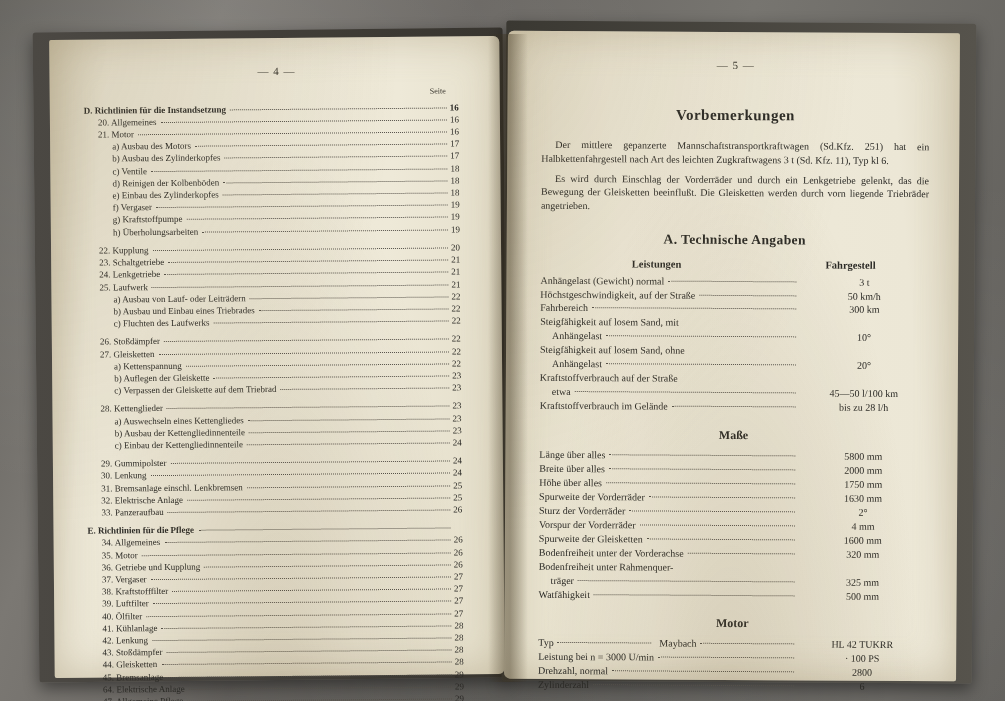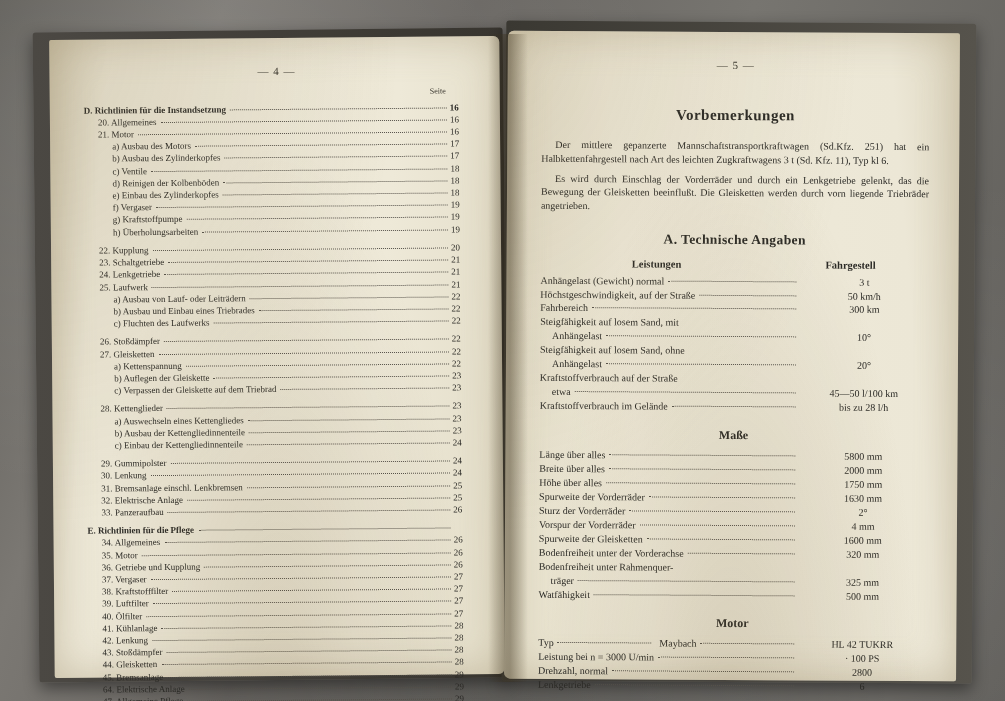--- a/index.html
+++ b/index.html
@@ -587,21 +587,21 @@
               <span class="label">Leistung bei n = 3000 U/min</span>
               <span class="leader"></span>
               <span class="val">· 100 PS</span>
             </div>
             <div class="spec-row">
               <span class="label">Drehzahl, normal</span>
               <span class="leader"></span>
               <span class="val">2800</span>
             </div>
             <div class="spec-row">
-              <span class="label">Lenkgetriebe</span>
+              <span class="label">Zylinderzahl</span>
               <span class="leader"></span>
               <span class="val">6</span>
             </div>
           </div>
       </div>
     </div>
 
     <div class="gutter"></div>
   </div>
 </div>

